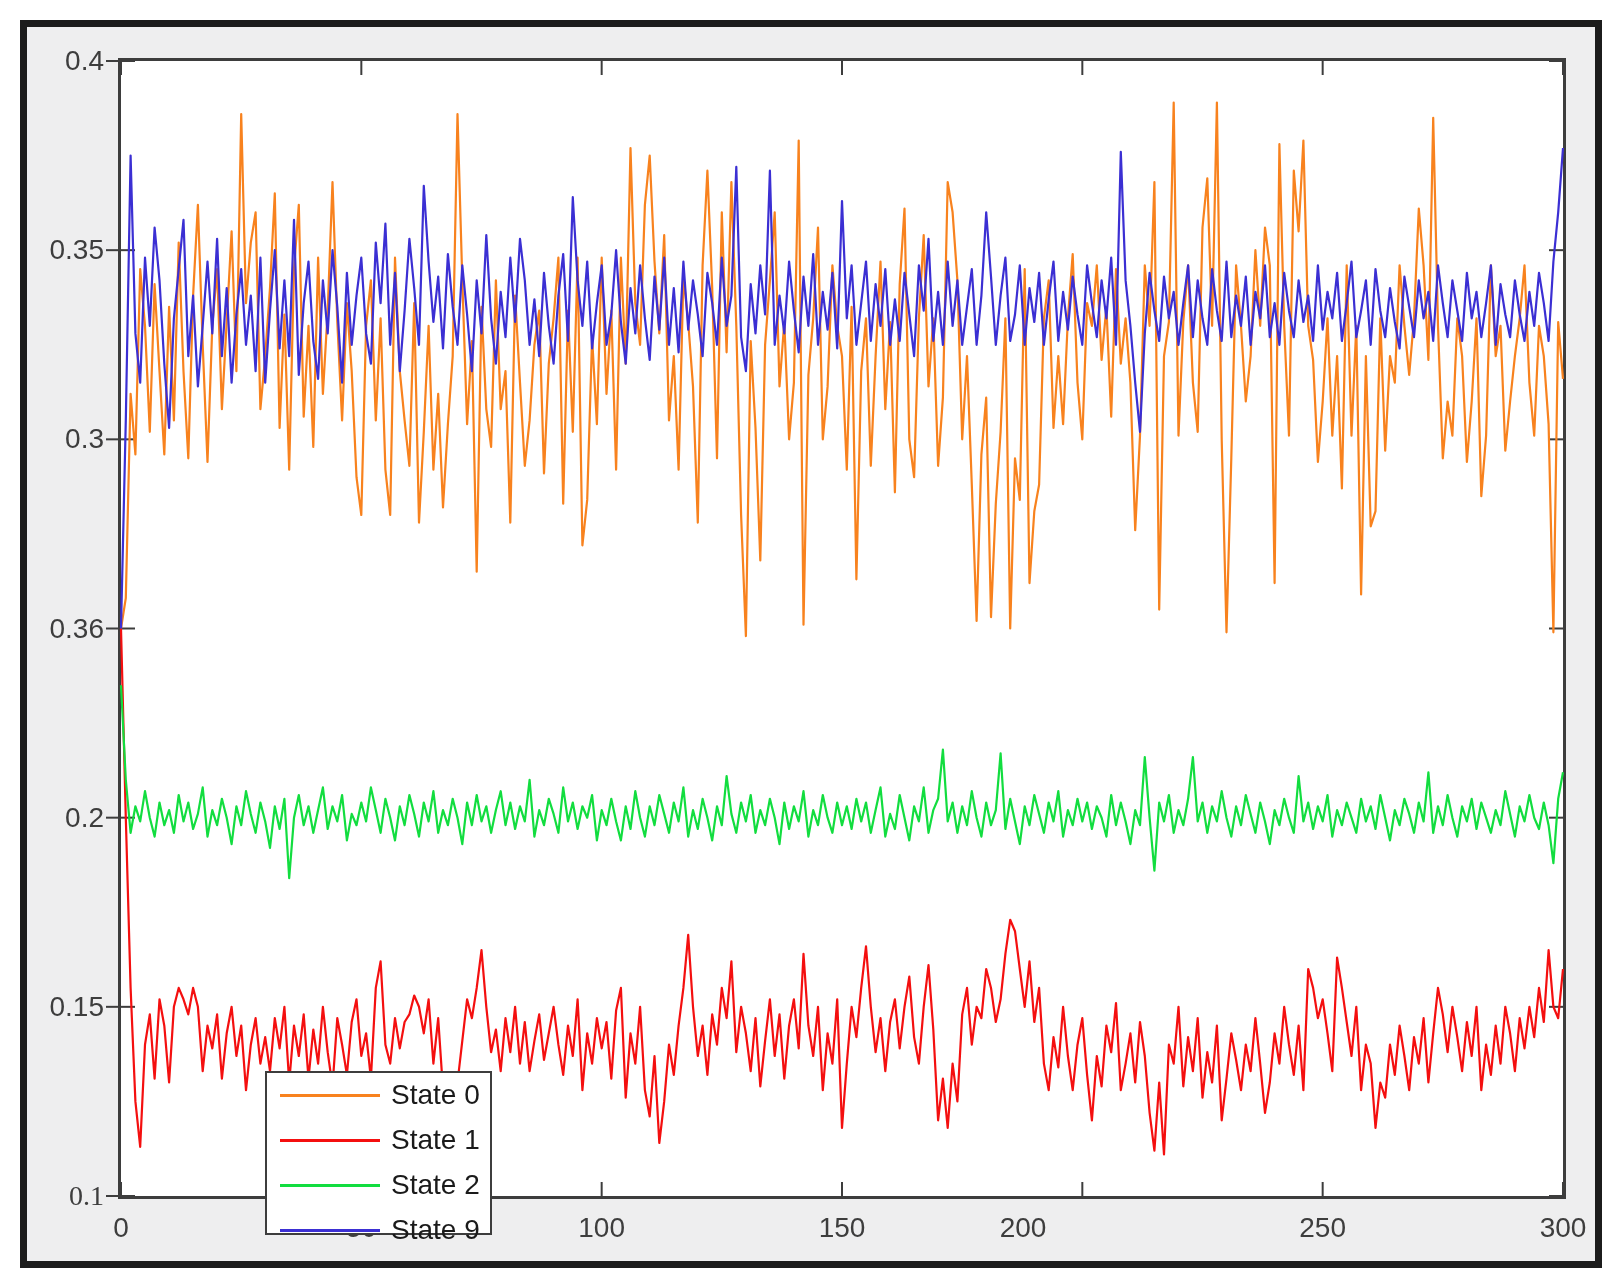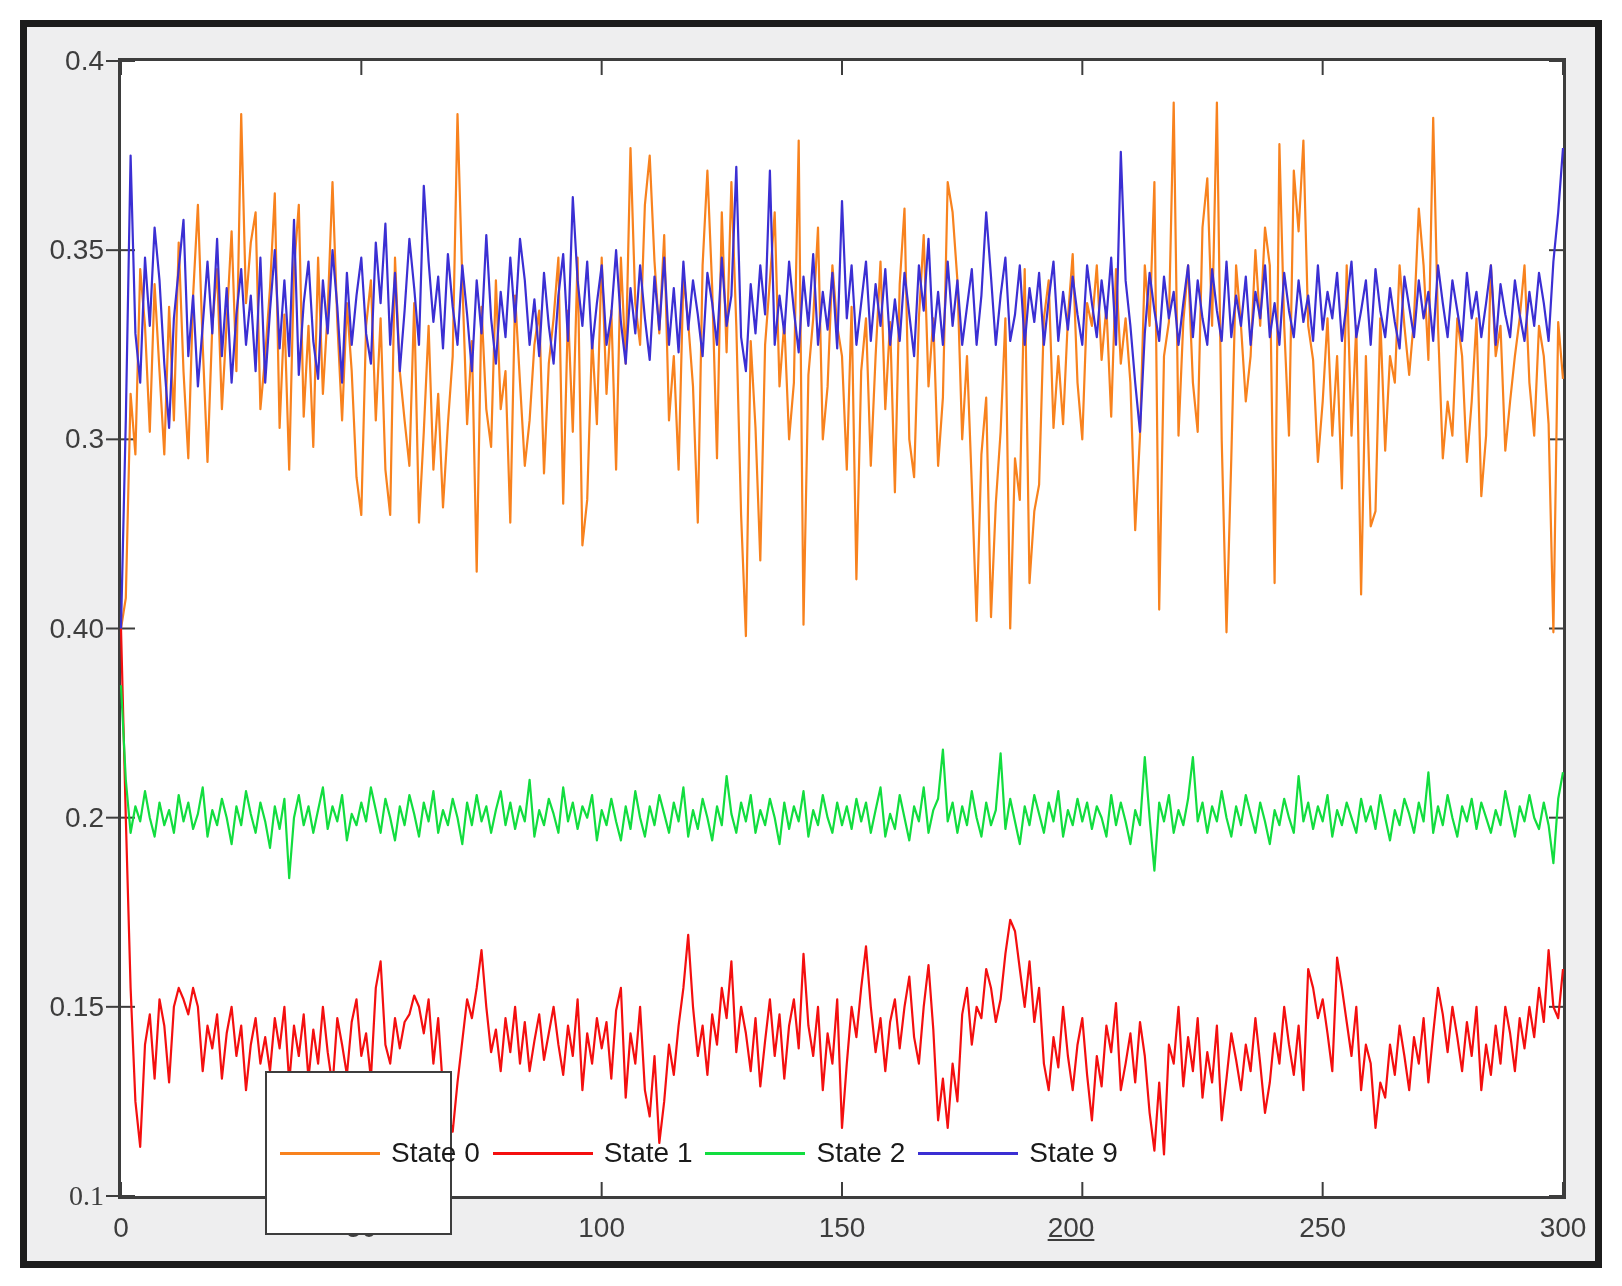--- a/index.html
+++ b/index.html
@@ -6,24 +6,24 @@
   #page{position:relative;width:1622px;height:1286px;background:#ffffff;
         font-family:"Liberation Sans",sans-serif;overflow:hidden;}
   #frame{position:absolute;left:20px;top:20px;width:1582px;height:1248px;
          box-sizing:border-box;border:7px solid #1c1c1c;background:#eeeeef;}
   #plot{position:absolute;left:118px;top:58px;width:1448px;height:1141px;
         box-sizing:border-box;border:3px solid #3d3d3d;background:#ffffff;}
   #plot-svg{position:absolute;left:0;top:0;width:1442px;height:1135px;overflow:visible;display:block;}
   .tick-label{position:absolute;color:#3d3d3d;font-size:28px;line-height:32px;}
   .ytick{width:104px;text-align:right;left:0;}
   .xtick{width:140px;text-align:center;top:1212px;}
-  #legend{position:absolute;left:144px;top:1010px;width:187px;height:164px;
+  #legend{position:absolute;left:144px;top:1010px;width:227px;height:164px;
           box-sizing:border-box;border:2px solid #3d3d3d;background:#ffffff;
-          display:flex;flex-direction:row;justify-content:space-around;
-          padding:6px 0;z-index:5;}
+          display:flex;flex-direction:column;justify-content:space-around;
+          padding:6px 0;z-index:5;gap:13px;}
   .legend-row{display:flex;align-items:center;}
   .legend-swatch{display:inline-block;width:100px;height:3px;margin-left:13px;flex:none;}
   .legend-label{margin-left:11px;font-size:28px;color:#1a1a1a;white-space:nowrap;}
 </style>
 </head>
 <body>
 
 <div id="page">
   <div id="frame"></div>
   <div id="plot">
@@ -77,25 +77,25 @@
       <div class="legend-row">
         <span class="legend-swatch" style="background: rgb(59, 47, 211);"></span>
         <span class="legend-label">State 9</span>
       </div>
     </div>
   </div>
   <div id="tick-labels">
       <div class="tick-label ytick" style="top: 1180px; font-family: Liberation Serif, serif;">0.1</div>
       <div class="tick-label ytick" style="top: 990.833px;">0.15</div>
       <div class="tick-label ytick" style="top: 801.667px;">0.2</div>
-      <div class="tick-label ytick" style="top: 612.5px;">0.40</div>
+      <div class="tick-label ytick" style="top: 612.5px;">0.36</div>
       <div class="tick-label ytick" style="top: 423.333px;">0.3</div>
       <div class="tick-label ytick" style="top: 234.167px;">0.35</div>
       <div class="tick-label ytick" style="top: 45px;">0.4</div>
       <div class="tick-label xtick" style="left: 51px;">0</div>
       <div class="tick-label xtick" style="left: 291.333px;">50</div>
       <div class="tick-label xtick" style="left: 531.667px; text-align: center;">100</div>
       <div class="tick-label xtick" style="left: 772px;">150</div>
-      <div class="tick-label xtick" style="left: 1001px; text-decoration: underline;">200</div>
+      <div class="tick-label xtick" style="left: 953px;">200</div>
       <div class="tick-label xtick" style="left: 1252.67px;">250</div>
       <div class="tick-label xtick" style="left: 1493px;">300</div>
     </div>
 </div>
 
 </body></html>

